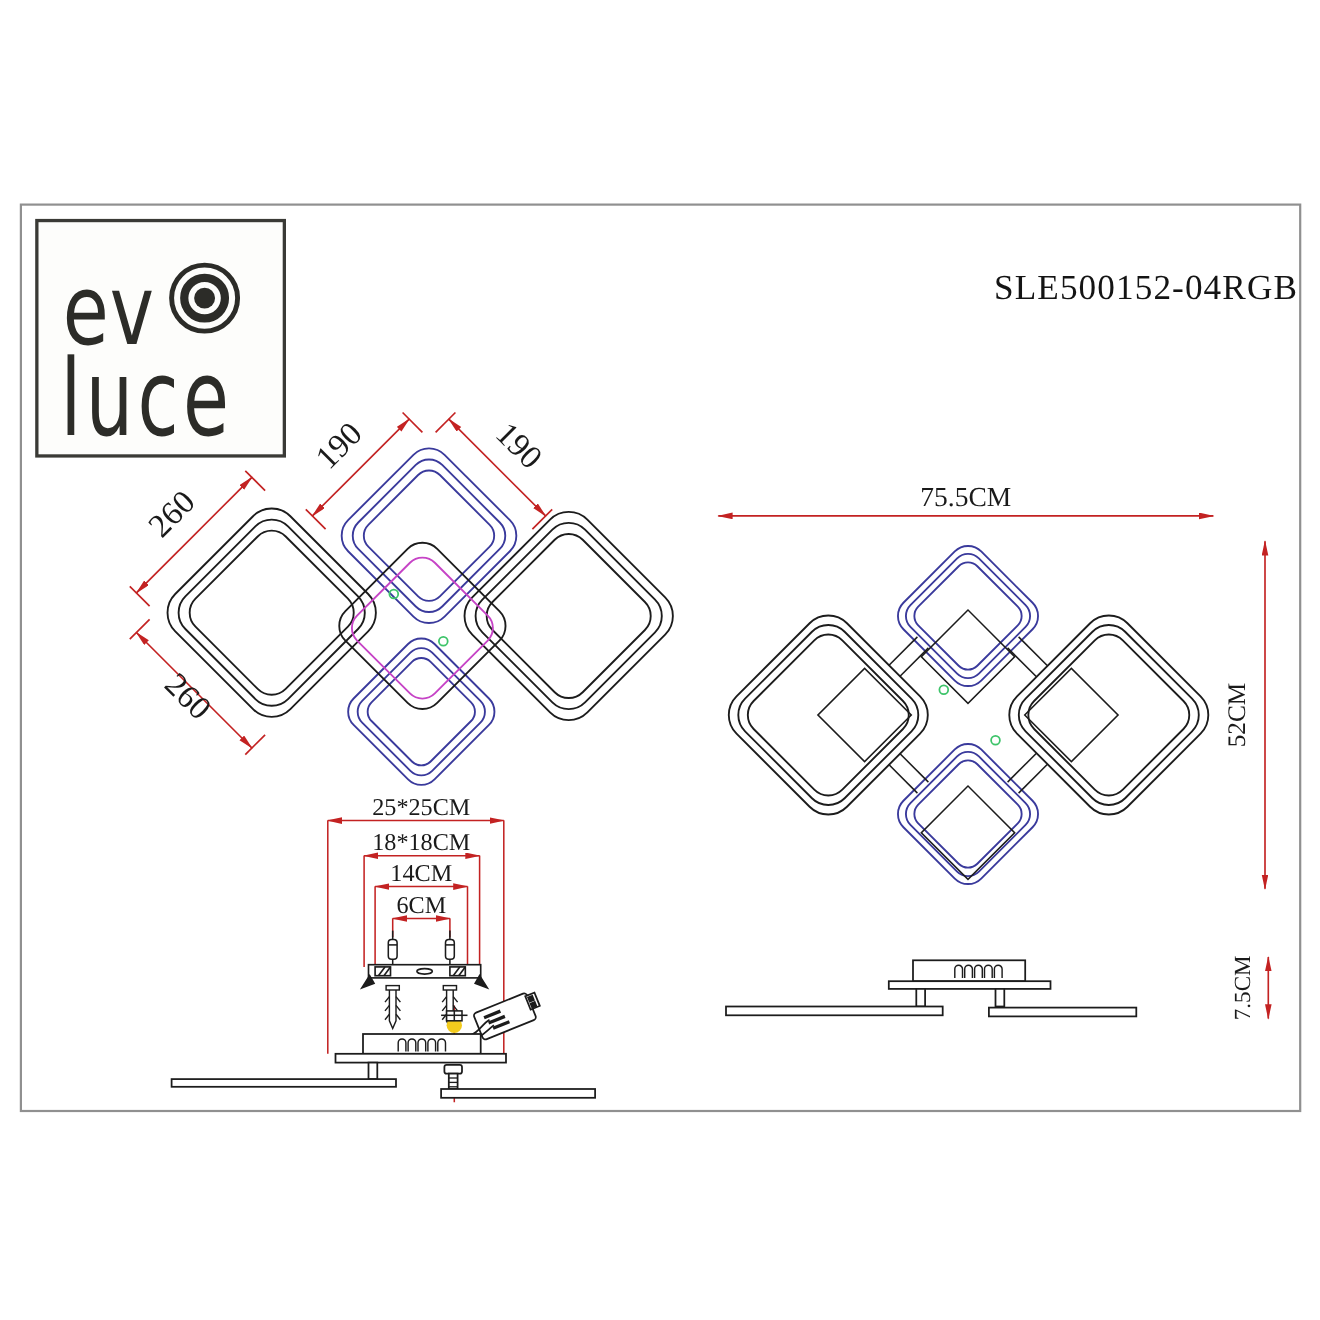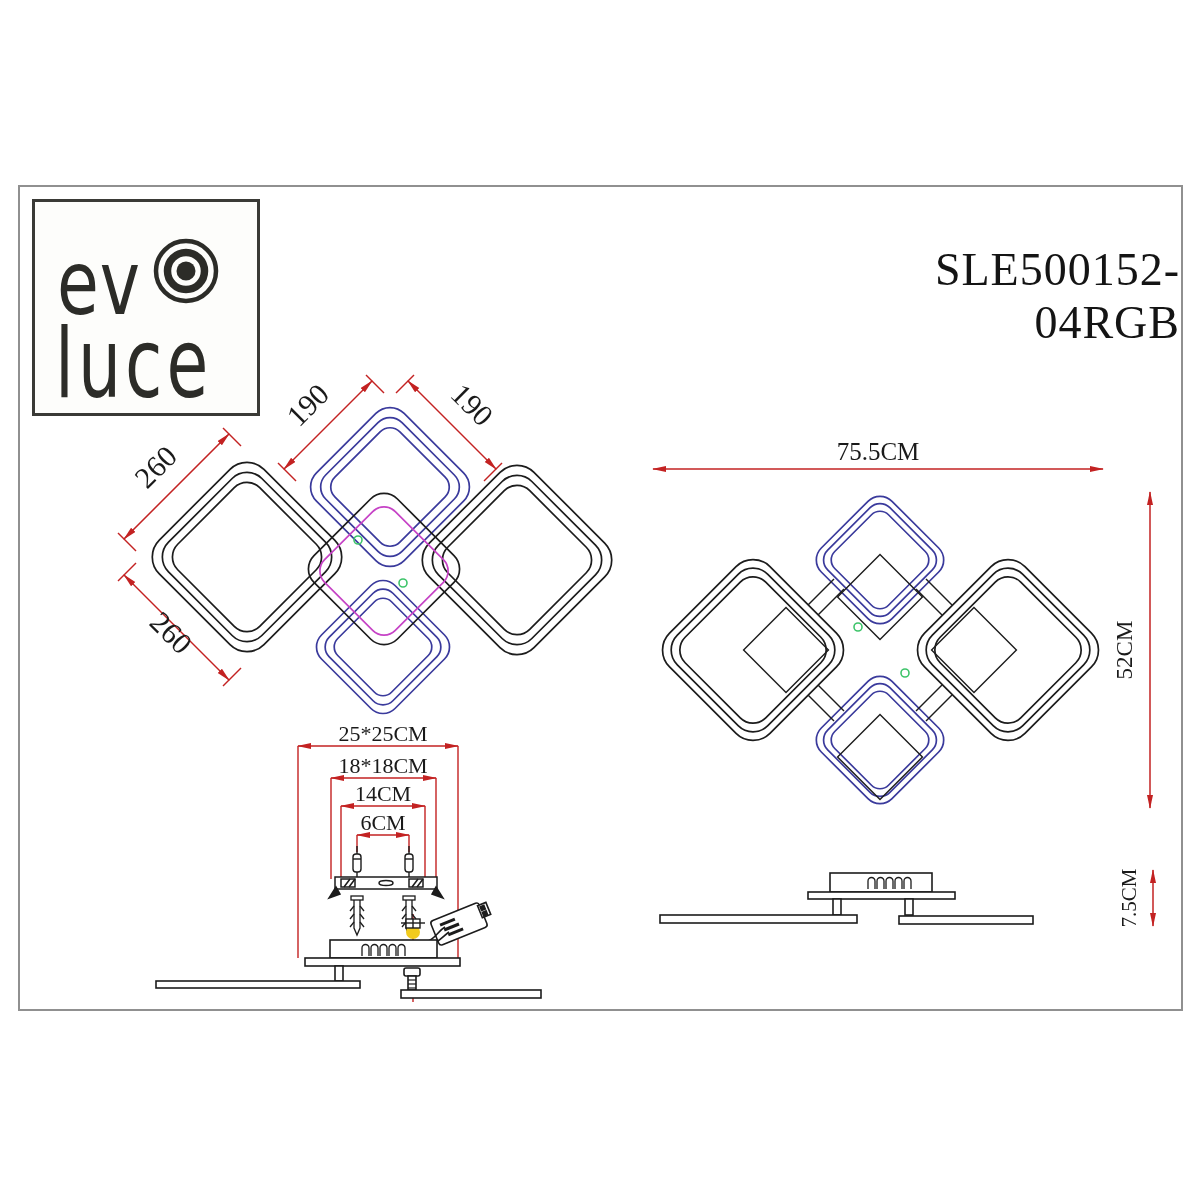--- a/index.html
+++ b/index.html
@@ -3,21 +3,21 @@
 <meta charset="utf-8">
 <style>
   html,body{margin:0;padding:0;background:#ffffff;}
   body{width:1200px;height:1200px;position:relative;font-family:"Liberation Serif",serif;overflow:hidden;}
   .frame{position:absolute;left:18px;top:185px;width:1161px;height:822px;border:2px solid #909090;background:#ffffff;}
   .logo-box{position:absolute;left:32px;top:199px;width:222px;height:211px;border:3px solid #3a3a36;background:#fdfdfb;text-align:center;}
   .logo-word{position:absolute;font-family:"DejaVu Sans",sans-serif;color:#2c2c28;font-weight:500;display:inline-block;transform-origin:left top;line-height:1;}
   .logo-top{left:22px;top:38px;font-size:68px;transform:scaleY(1.30);letter-spacing:1px;}
   .logo-bottom{left:20px;top:114px;font-size:68px;transform:scaleY(1.42);letter-spacing:4px;}
   .logo-target{position:absolute;left:116px;top:34px;}
-  .model-no{position:absolute;left:840px;top:243px;width:340px;text-align:right;font-size:46px;color:#141414;letter-spacing:1px;font-family:"Liberation Serif",serif;}
+  .model-no{position:absolute;left:840px;top:243px;width:340px;text-align:right;font-size:32px;color:#141414;letter-spacing:1px;font-family:"Liberation Serif",serif;}
   svg.drawing{position:absolute;left:0;top:0;}
   svg text{font-family:"Liberation Serif",serif;fill:#1a1a1a;}
 </style>
 </head>
 <body>
 
 <div class="frame"></div>
 
 <div class="logo-box">
   <span class="logo-word logo-top">ev</span>

